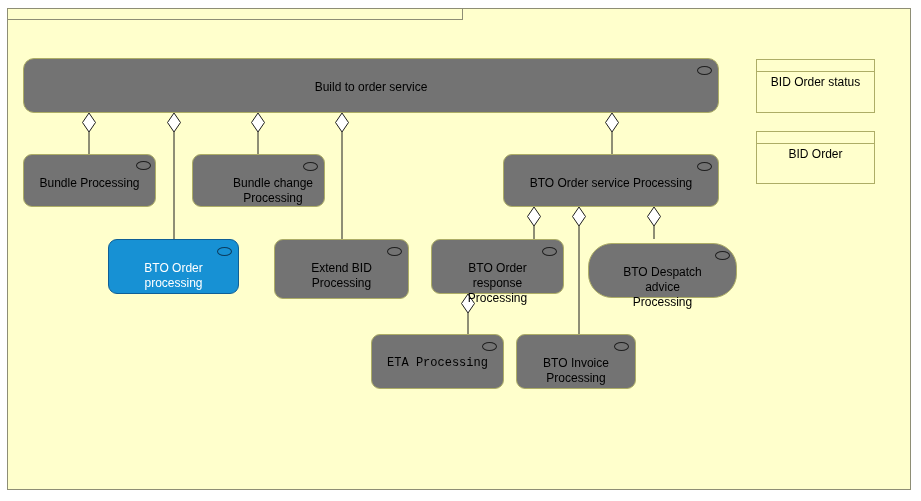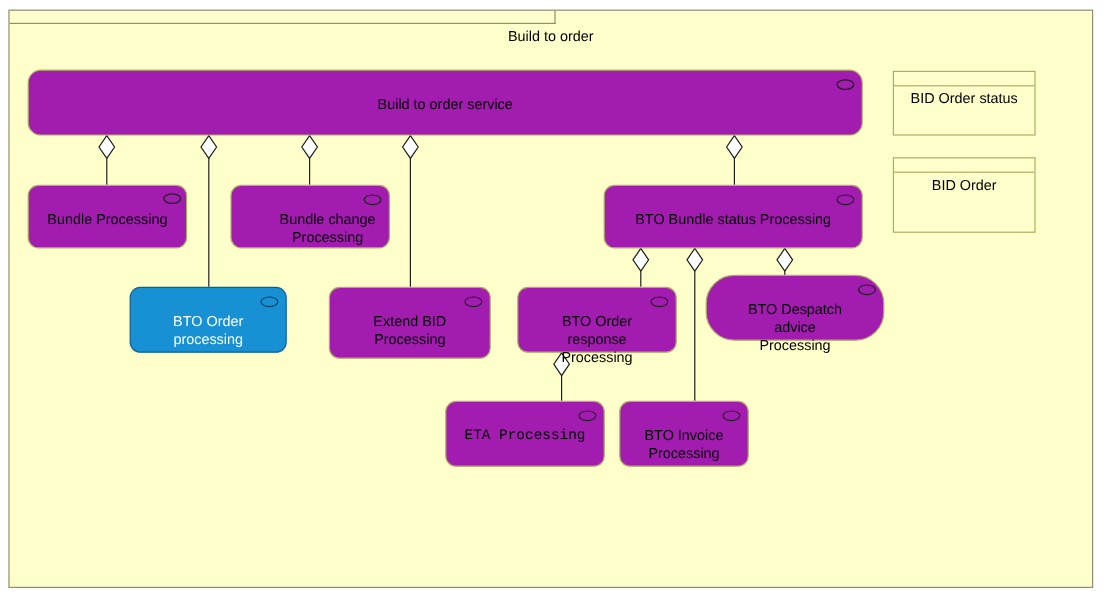--- a/index.html
+++ b/index.html
@@ -32,21 +32,21 @@
   .title {
     position: absolute;
     left: 0; top: 14px;
     width: 100%;
     text-align: center;
     font-size: 12px;
   }
 
   .node {
     position: absolute;
-    background: #a21caf;
+    background: #737373;
     border: 1px solid #adad66;
     border-radius: 9px;
     box-sizing: border-box;
     text-align: center;
     font-size: 12px;
     line-height: 15px;
     padding-top: 6px;
     white-space: pre-line;
   }
   .node.service { border-radius: 11px; }
@@ -67,41 +67,41 @@
   .selected .oval { border-color: #0c3c5e; }
   .node.offer .oval { right: 4px; top: 6px; }
 
   .bobj {
     position: absolute;
     background: #ffffcc;
     border: 1px solid #adad66;
     box-sizing: border-box;
     font-size: 12px;
     text-align: center;
+    margin-left: 12px;
   }
   .bobj .band {
     height: 11px;
     border-bottom: 1px solid #adad66;
   }
   .bobj .blabel { padding-top: 3px; }
 
   svg.connectors {
     position: absolute;
     left: 0; top: 0;
     width: 904px; height: 482px;
   }
 </style>
 </head>
 <body>
 
 <div class="stage">
   <div class="container">
 
     <div class="tab"></div>
-    <div class="title">Build to order</div>
 
     <svg class="connectors" viewBox="0 0 904 482">
       <g stroke="#1f1f1f" stroke-width="1" fill="#ffffff">
         <line x1="81" y1="123" x2="81" y2="145"></line>
           <polygon points="81,104 87.5,113.5 81,123 74.5,113.5"></polygon>
       </g>
       <g stroke="#1f1f1f" stroke-width="1" fill="#ffffff">
         <line x1="166" y1="123" x2="166" y2="230"></line>
           <polygon points="166,104 172.5,113.5 166,123 159.5,113.5"></polygon>
       </g>
@@ -145,21 +145,21 @@
       <span class="oval"></span>
     </div>
 
     <div class="node" style="left:184px; top:145px; width:133px; height:53px;padding-left:29px;">
       <span>Bundle change
 Processing</span>
       <span class="oval"></span>
     </div>
 
     <div class="node" style="left:495px; top:145px; width:216px; height:53px;">
-      <span>BTO Bundle status Processing</span>
+      <span>BTO Order service Processing</span>
       <span class="oval"></span>
     </div>
 
     <div class="node selected" style="left:100px; top:230px; width:131px; height:55px;">
       <span>BTO Order
 processing</span>
       <span class="oval"></span>
     </div>
 
     <div class="node" style="left:266px; top:230px; width:135px; height:60px;">
@@ -168,42 +168,42 @@
       <span class="oval"></span>
     </div>
 
     <div class="node" style="left:423px; top:230px; width:133px; height:55px;">
       <span>BTO Order
 response
 Processing</span>
       <span class="oval"></span>
     </div>
 
-    <div class="node" style="left:580px; top:220px; width:149px; height:55px;border-radius:24px;">
+    <div class="node" style="left:580px; top:234px; width:149px; height:55px;border-radius:24px;">
       <span>BTO Despatch
 advice
 Processing</span>
       <span class="oval"></span>
     </div>
 
     <div class="node" style="left:363px; top:325px; width:133px; height:55px;font-family:Liberation Mono, monospace;">
       <span>ETA Processing</span>
       <span class="oval"></span>
     </div>
 
-    <div class="node" style="left:508px; top:325px; width:108px; height:55px;">
+    <div class="node" style="left:508px; top:325px; width:120px; height:55px;">
       <span>BTO Invoice
 Processing</span>
       <span class="oval"></span>
     </div>
 
     <div class="bobj" style="left:736px; top:50px; width:119px; height:54px;">
       <div class="band"></div>
       <div class="blabel">BID Order status</div>
     </div>
 
-    <div class="bobj" style="left:736px; top:122px; width:119px; height:63px;">
+    <div class="bobj" style="left:736px; top:122px; width:119px; height:53px;">
       <div class="band"></div>
       <div class="blabel">BID Order</div>
     </div>
 
   </div>
 </div>
 
 </body></html>

